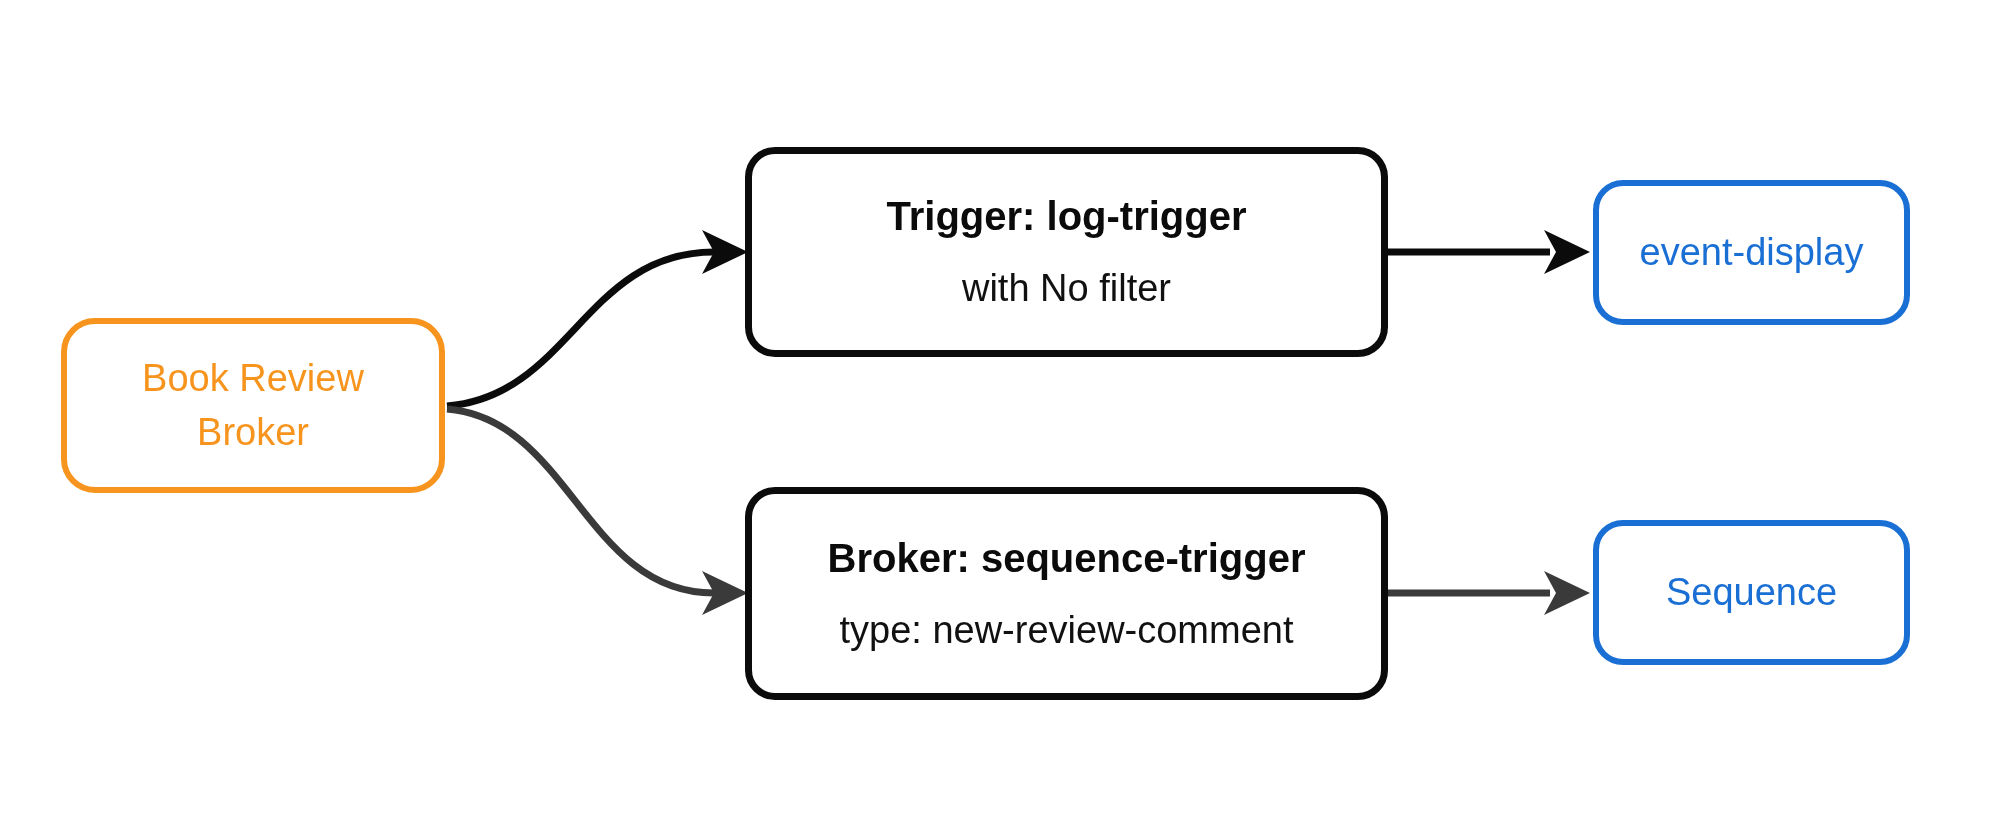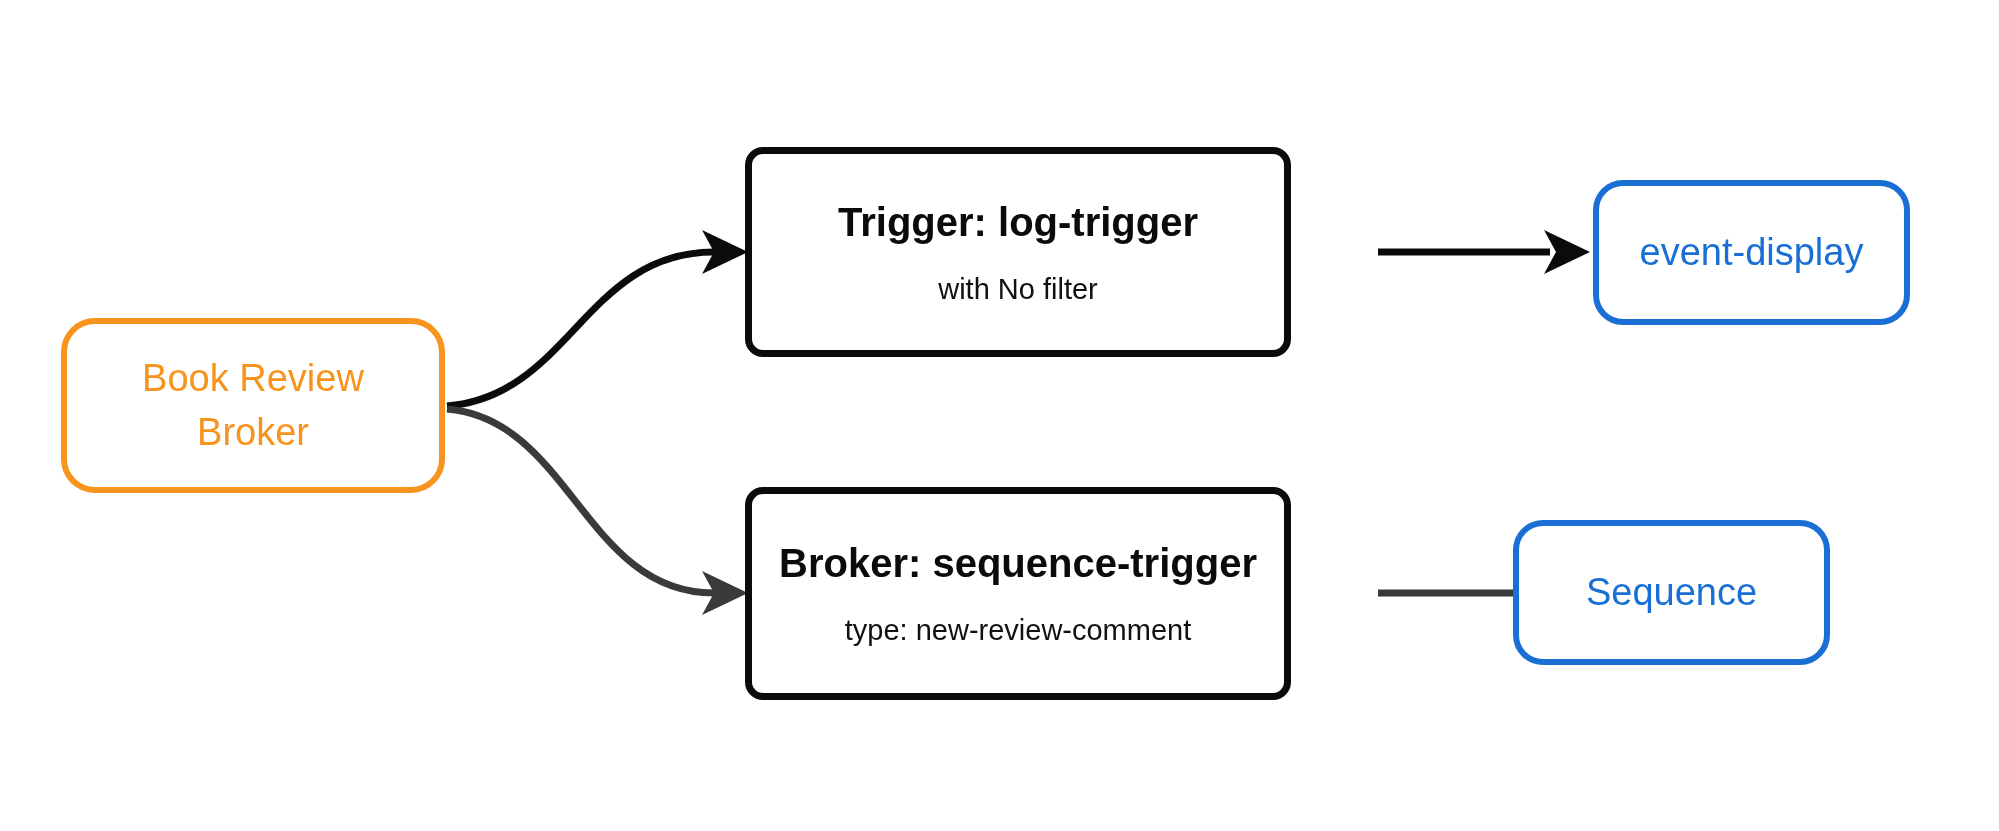--- a/index.html
+++ b/index.html
@@ -40,62 +40,62 @@
     border: 6px solid #F7941E;
     border-radius: 34px;
     color: #F7941E;
     font-size: 38px;
     line-height: 1.42;
   }
   .node-broker .label {
     max-width: 280px;
   }
   .node-trigger {
-    width: 546px;
+    width: 643px;
     border: 7px solid #0B0B0B;
-    border-radius: 18px;
+    border-radius: 30px;
     color: #0B0B0B;
     gap: 16px;
   }
   .node-trigger-top {
     left: 745px;
     top: 147px;
     height: 210px;
   }
   .node-trigger-bottom {
     left: 745px;
     top: 487px;
     height: 213px;
   }
   .node-trigger .title {
     font-weight: bold;
     font-size: 40px;
     line-height: 1.2;
   }
   .node-trigger .subtitle {
     font-weight: normal;
-    font-size: 29px;
+    font-size: 38px;
     line-height: 1.2;
     margin-top: 10px;
     color: #111111;
   }
   .node-dest {
     width: 317px;
     height: 145px;
     border: 6px solid #1A6FD4;
     border-radius: 30px;
     color: #1A6FD4;
     font-size: 38px;
   }
   .node-dest-top {
     left: 1593px;
     top: 180px;
   }
   .node-dest-bottom {
-    left: 1513px;
+    left: 1593px;
     top: 520px;
   }
 </style>
 </head>
 <body>
 
 <div class="canvas">
 
   <svg class="edge-layer" viewBox="0 0 1999 831" xmlns="http://www.w3.org/2000/svg">
 

